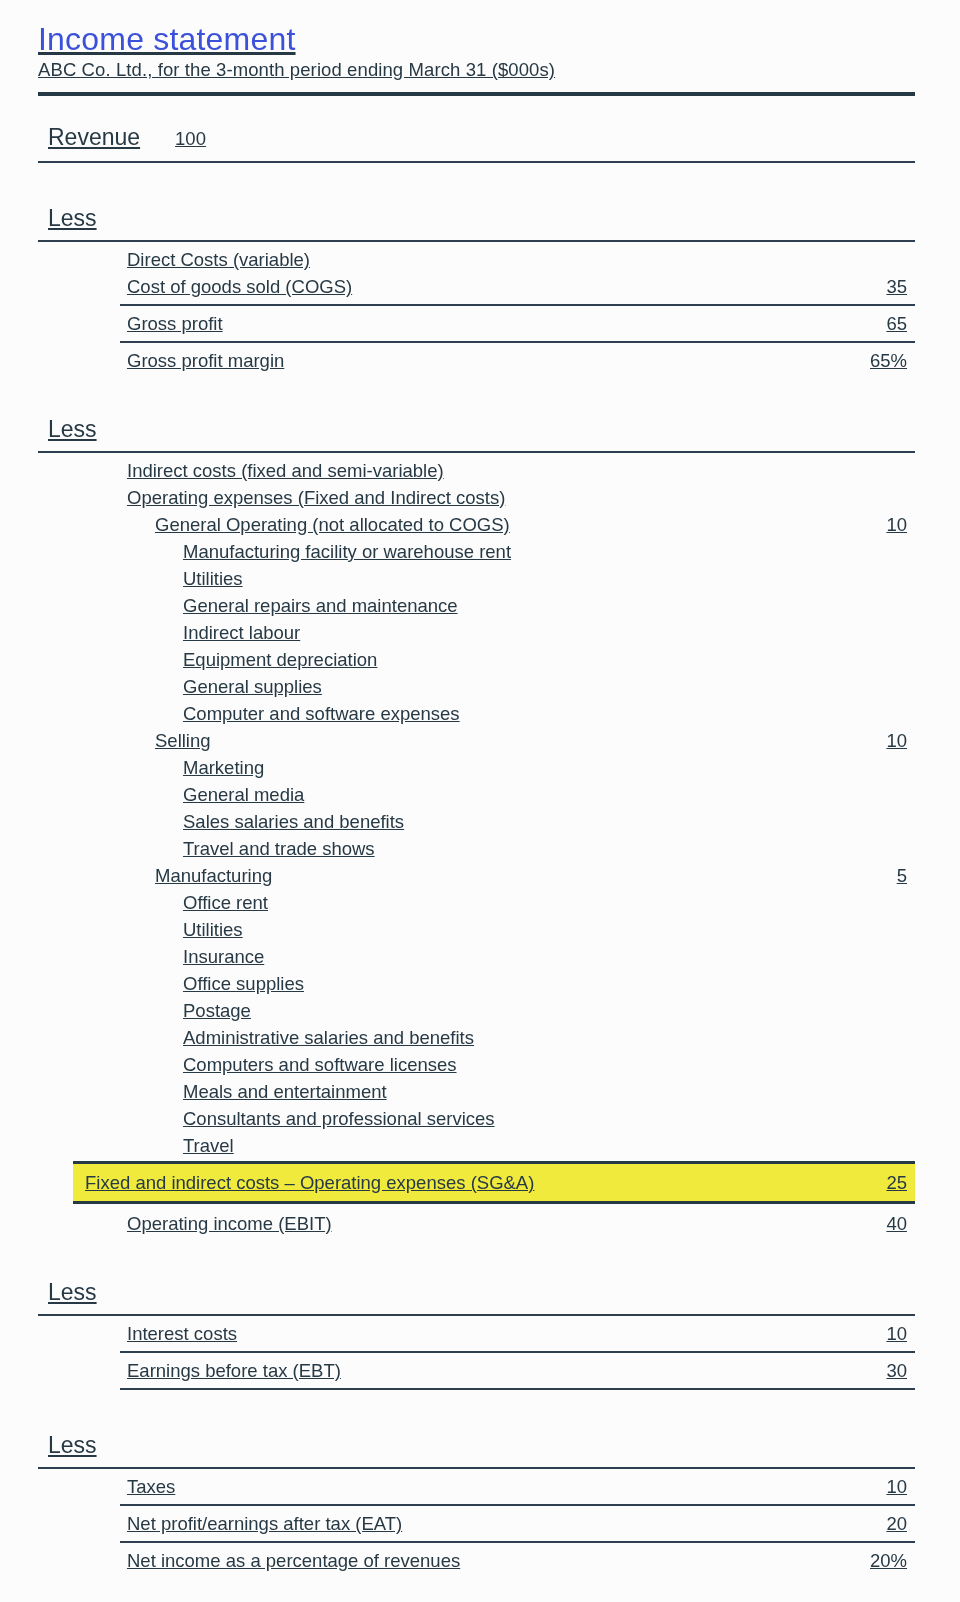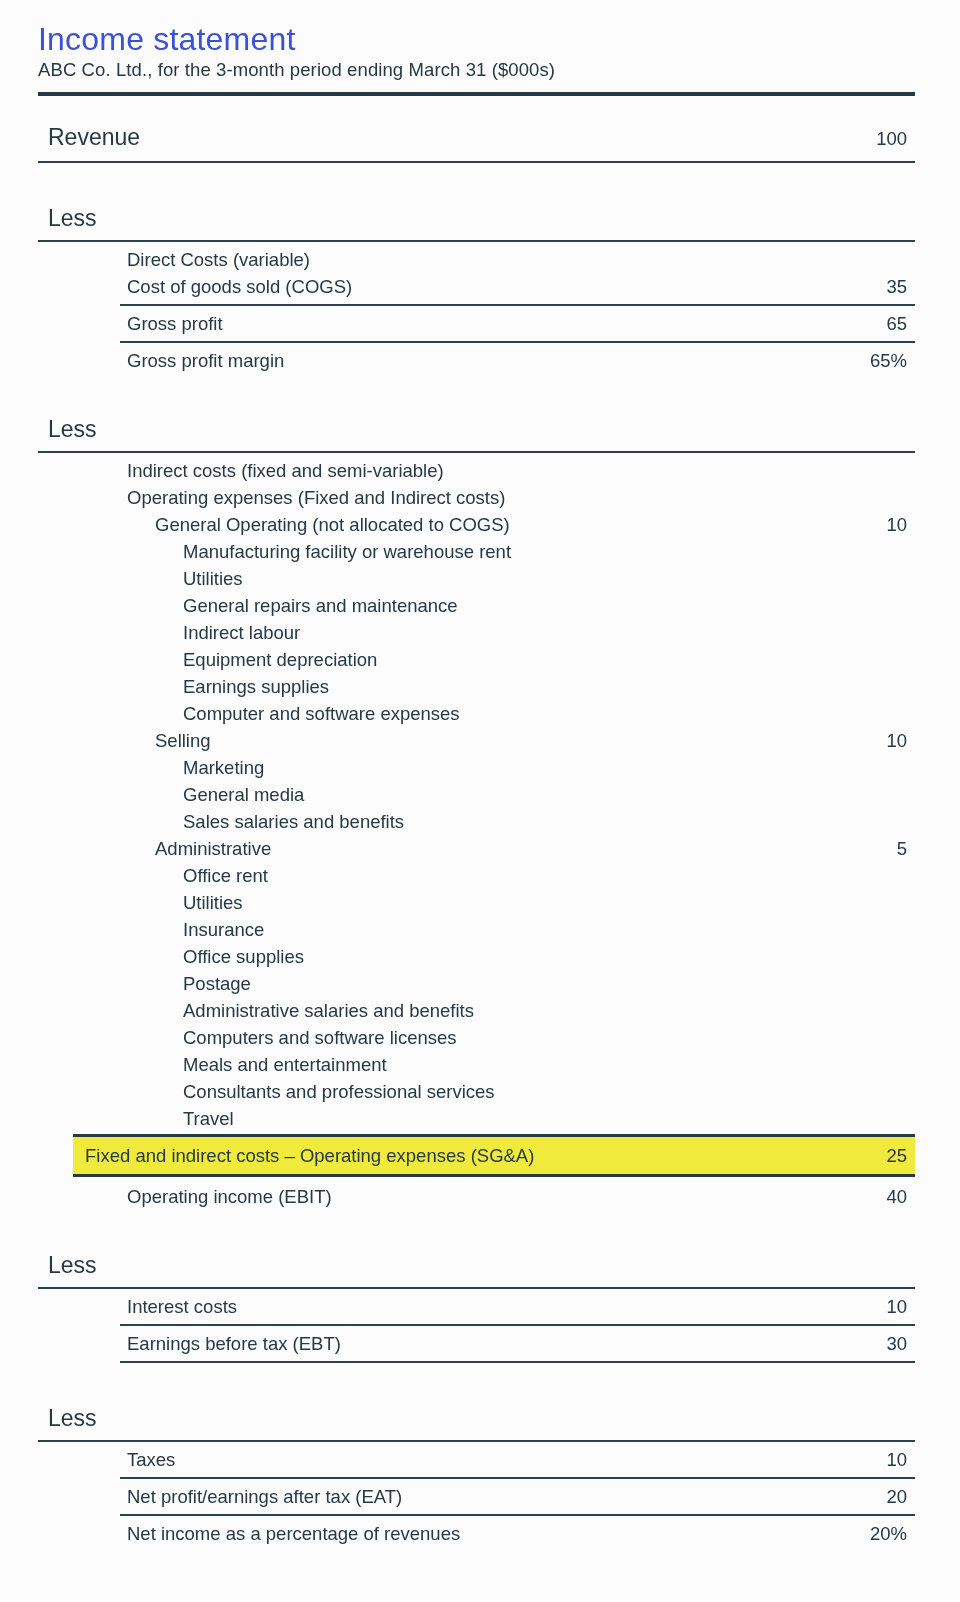--- a/index.html
+++ b/index.html
@@ -10,39 +10,39 @@
     --bg:#FCFCFC;
   }
   *{ box-sizing:border-box; }
   html,body{ margin:0; padding:0; }
   body{
     width:960px; height:1602px; overflow:hidden;
     background:var(--bg);
     color:var(--ink);
     font-family:"Liberation Sans", sans-serif;
   }
-  .doc{ width:960px; height:1208px; padding:20px 45px 0 38px; }
+  .doc{ width:960px; height:1208px; padding:20px 45px 0 38px;text-decoration:underline; }
 
   .title{
     font-size:32px; line-height:38px; font-weight:400;
     color:var(--accent); letter-spacing:0.2px;
   }
   .subtitle{
     font-size:18.5px; line-height:24px; margin-top:0; letter-spacing:0.1px;
   }
   .top-rule{
     height:0; border-top:4px solid var(--ink); margin-top:10px;
   }
 
   .section-row{
-    display:flex; justify-content:space-between; align-items:baseline;
+    display:flex; align-items:baseline;
     margin-top:40px;
     padding:0 0 7px 10px;
     border-bottom:2.5px solid var(--rule);
-    font-size:23px; line-height:30px;
+    font-size:23px; line-height:30px;gap:35px;
   }
   .section-row.first{ margin-top:26px; }
 
   .item-row{
     display:flex; justify-content:space-between; align-items:baseline;
     margin-left:82px;
     font-size:18.5px; line-height:27px;
   }
   .item-row .label{ padding-left:7px; }
   .item-row.ind1 .label{ padding-left:35px; }
@@ -120,40 +120,43 @@
       <div class="item-row ind2">
         <span class="label">General repairs and maintenance</span>
       </div>
       <div class="item-row ind2">
         <span class="label">Indirect labour</span>
       </div>
       <div class="item-row ind2">
         <span class="label">Equipment depreciation</span>
       </div>
       <div class="item-row ind2">
-        <span class="label">Earnings supplies</span>
+        <span class="label">General supplies</span>
       </div>
       <div class="item-row ind2">
         <span class="label">Computer and software expenses</span>
       </div>
       <div class="item-row ind1">
         <span class="label">Selling</span>
         <span class="value">10</span>
       </div>
       <div class="item-row ind2">
         <span class="label">Marketing</span>
       </div>
       <div class="item-row ind2">
         <span class="label">General media</span>
       </div>
       <div class="item-row ind2">
         <span class="label">Sales salaries and benefits</span>
       </div>
+      <div class="item-row ind2">
+        <span class="label">Travel and trade shows</span>
+      </div>
       <div class="item-row ind1">
-        <span class="label">Administrative</span>
+        <span class="label">Manufacturing</span>
         <span class="value">5</span>
       </div>
       <div class="item-row ind2">
         <span class="label">Office rent</span>
       </div>
       <div class="item-row ind2">
         <span class="label">Utilities</span>
       </div>
       <div class="item-row ind2">
         <span class="label">Insurance</span>

